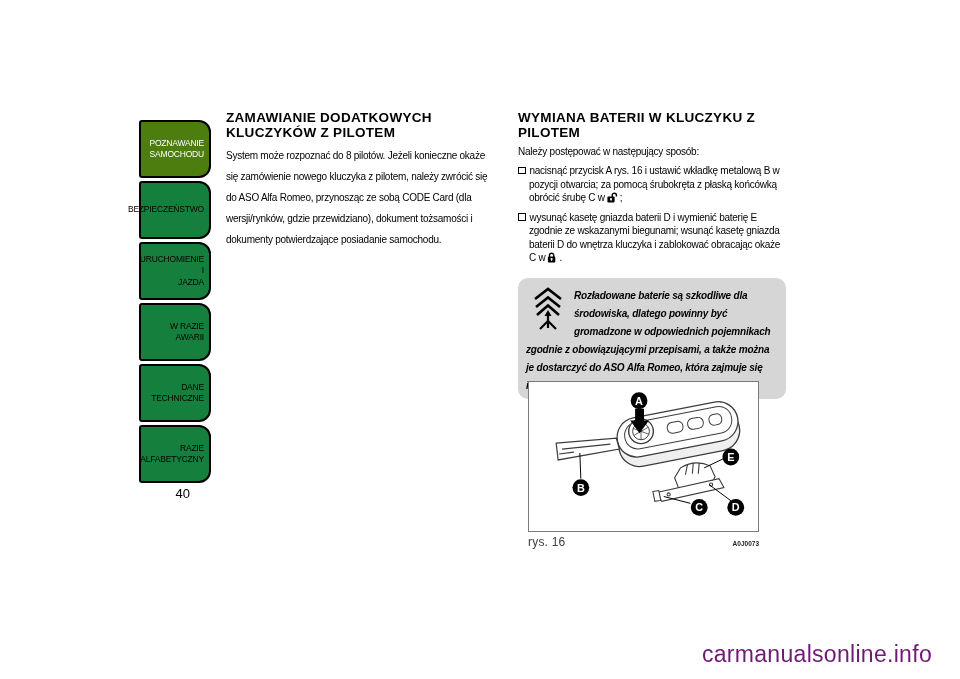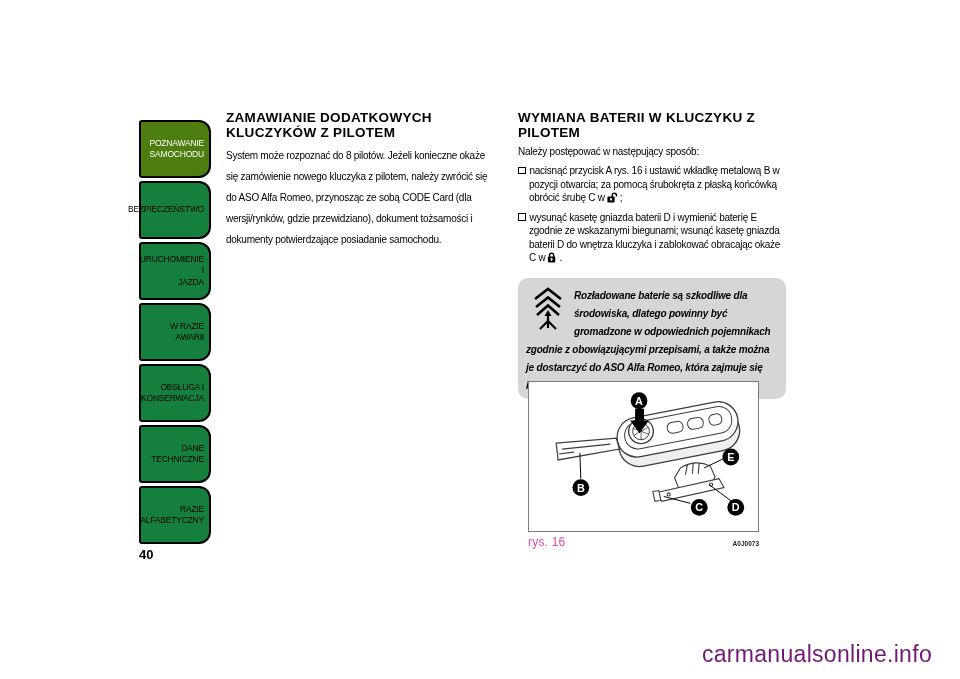--- a/index.html
+++ b/index.html
@@ -10,21 +10,21 @@
   .sidebar{position:absolute;left:139px;top:120px;width:72px;}
   .tab{box-sizing:border-box;width:72px;height:58px;margin-bottom:3px;
        background:#15803d;border:2.5px solid #000;border-radius:3px 12px 12px 3px;
        display:flex;align-items:center;justify-content:flex-end;
        padding-right:5px;cursor:pointer;}
   .tab span{display:block;text-align:right;font-size:8.5px;line-height:1.3;
        letter-spacing:-0.2px;white-space:pre-line;color:#000;}
   .tab.active{background:#4d7c0f;}
   .tab.active span{color:#fff;}
   .page-number{box-sizing:border-box;width:72px;padding-right:21px;margin-top:2px;
-       text-align:left;font-weight:bold;font-size:13px;color:#000;}
+       text-align:right;font-weight:normal;font-size:13px;color:#000;}
 
   
   .col{position:absolute;top:110px;}
   .col-left{left:226px;width:262px;}
   .col-right{left:518px;width:270px;}
   h1.sec{margin:0 0 5px 0;font-size:13.5px;line-height:15px;font-weight:bold;
        letter-spacing:0.3px;white-space:pre-line;color:#000;}
   .bodytext{margin:0;font-size:10px;line-height:21px;letter-spacing:-0.25px;color:#000;}
   .intro{margin:0 0 5px 0;font-size:10px;line-height:14px;letter-spacing:-0.25px;color:#000;}
   .bullet{margin:0 0 6px 0;font-size:10px;line-height:13.5px;letter-spacing:-0.25px;
@@ -38,21 +38,21 @@
        background:#d6d6d6;border-radius:10px;padding:7px 9px 6px 8px;}
   .tree-icon{float:left;width:36px;height:46px;margin:1px 8px 0 4px;}
   .warn-text{font-size:10px;line-height:13px;font-weight:bold;font-style:italic;
        letter-spacing:-0.2px;color:#000;}
 
   
   .figure{position:absolute;left:528px;top:381px;width:231px;}
   .frame{box-sizing:border-box;width:231px;height:151px;border:1.5px solid #7a7a7a;background:#fff;}
   .frame svg{display:block;width:100%;height:100%;}
   .figrow{display:flex;justify-content:space-between;align-items:flex-end;margin-top:3px;}
-  .figcaption{font-size:12px;letter-spacing:0.2px;color:#ec4899;}
+  .figcaption{font-size:12px;letter-spacing:0.2px;color:#404040;}
   .figcode{font-size:6.5px;font-weight:bold;color:#222;padding-bottom:2px;}
 
   
   .watermark{position:absolute;right:28px;top:641px;font-size:23px;color:#701a75;
        letter-spacing:0.3px;}
 </style>
 </head>
 <body>
 
 <div class="canvas">
@@ -64,24 +64,20 @@
     </div>
     <div class="tab">
       <span>BEZPIECZEŃSTWO</span>
     </div>
     <div class="tab">
       <span>URUCHOMIENIE I
 JAZDA</span>
     </div>
     <div class="tab">
       <span>W RAZIE AWARII</span>
-    </div>
-    <div class="tab">
-      <span>OBSŁUGA I
-KONSERWACJA</span>
     </div>
     <div class="tab">
       <span>DANE TECHNICZNE</span>
     </div>
     <div class="tab">
       <span>RAZIE ALFABETYCZNY</span>
     </div>
     <div class="page-number">40</div>
   </nav>
 

